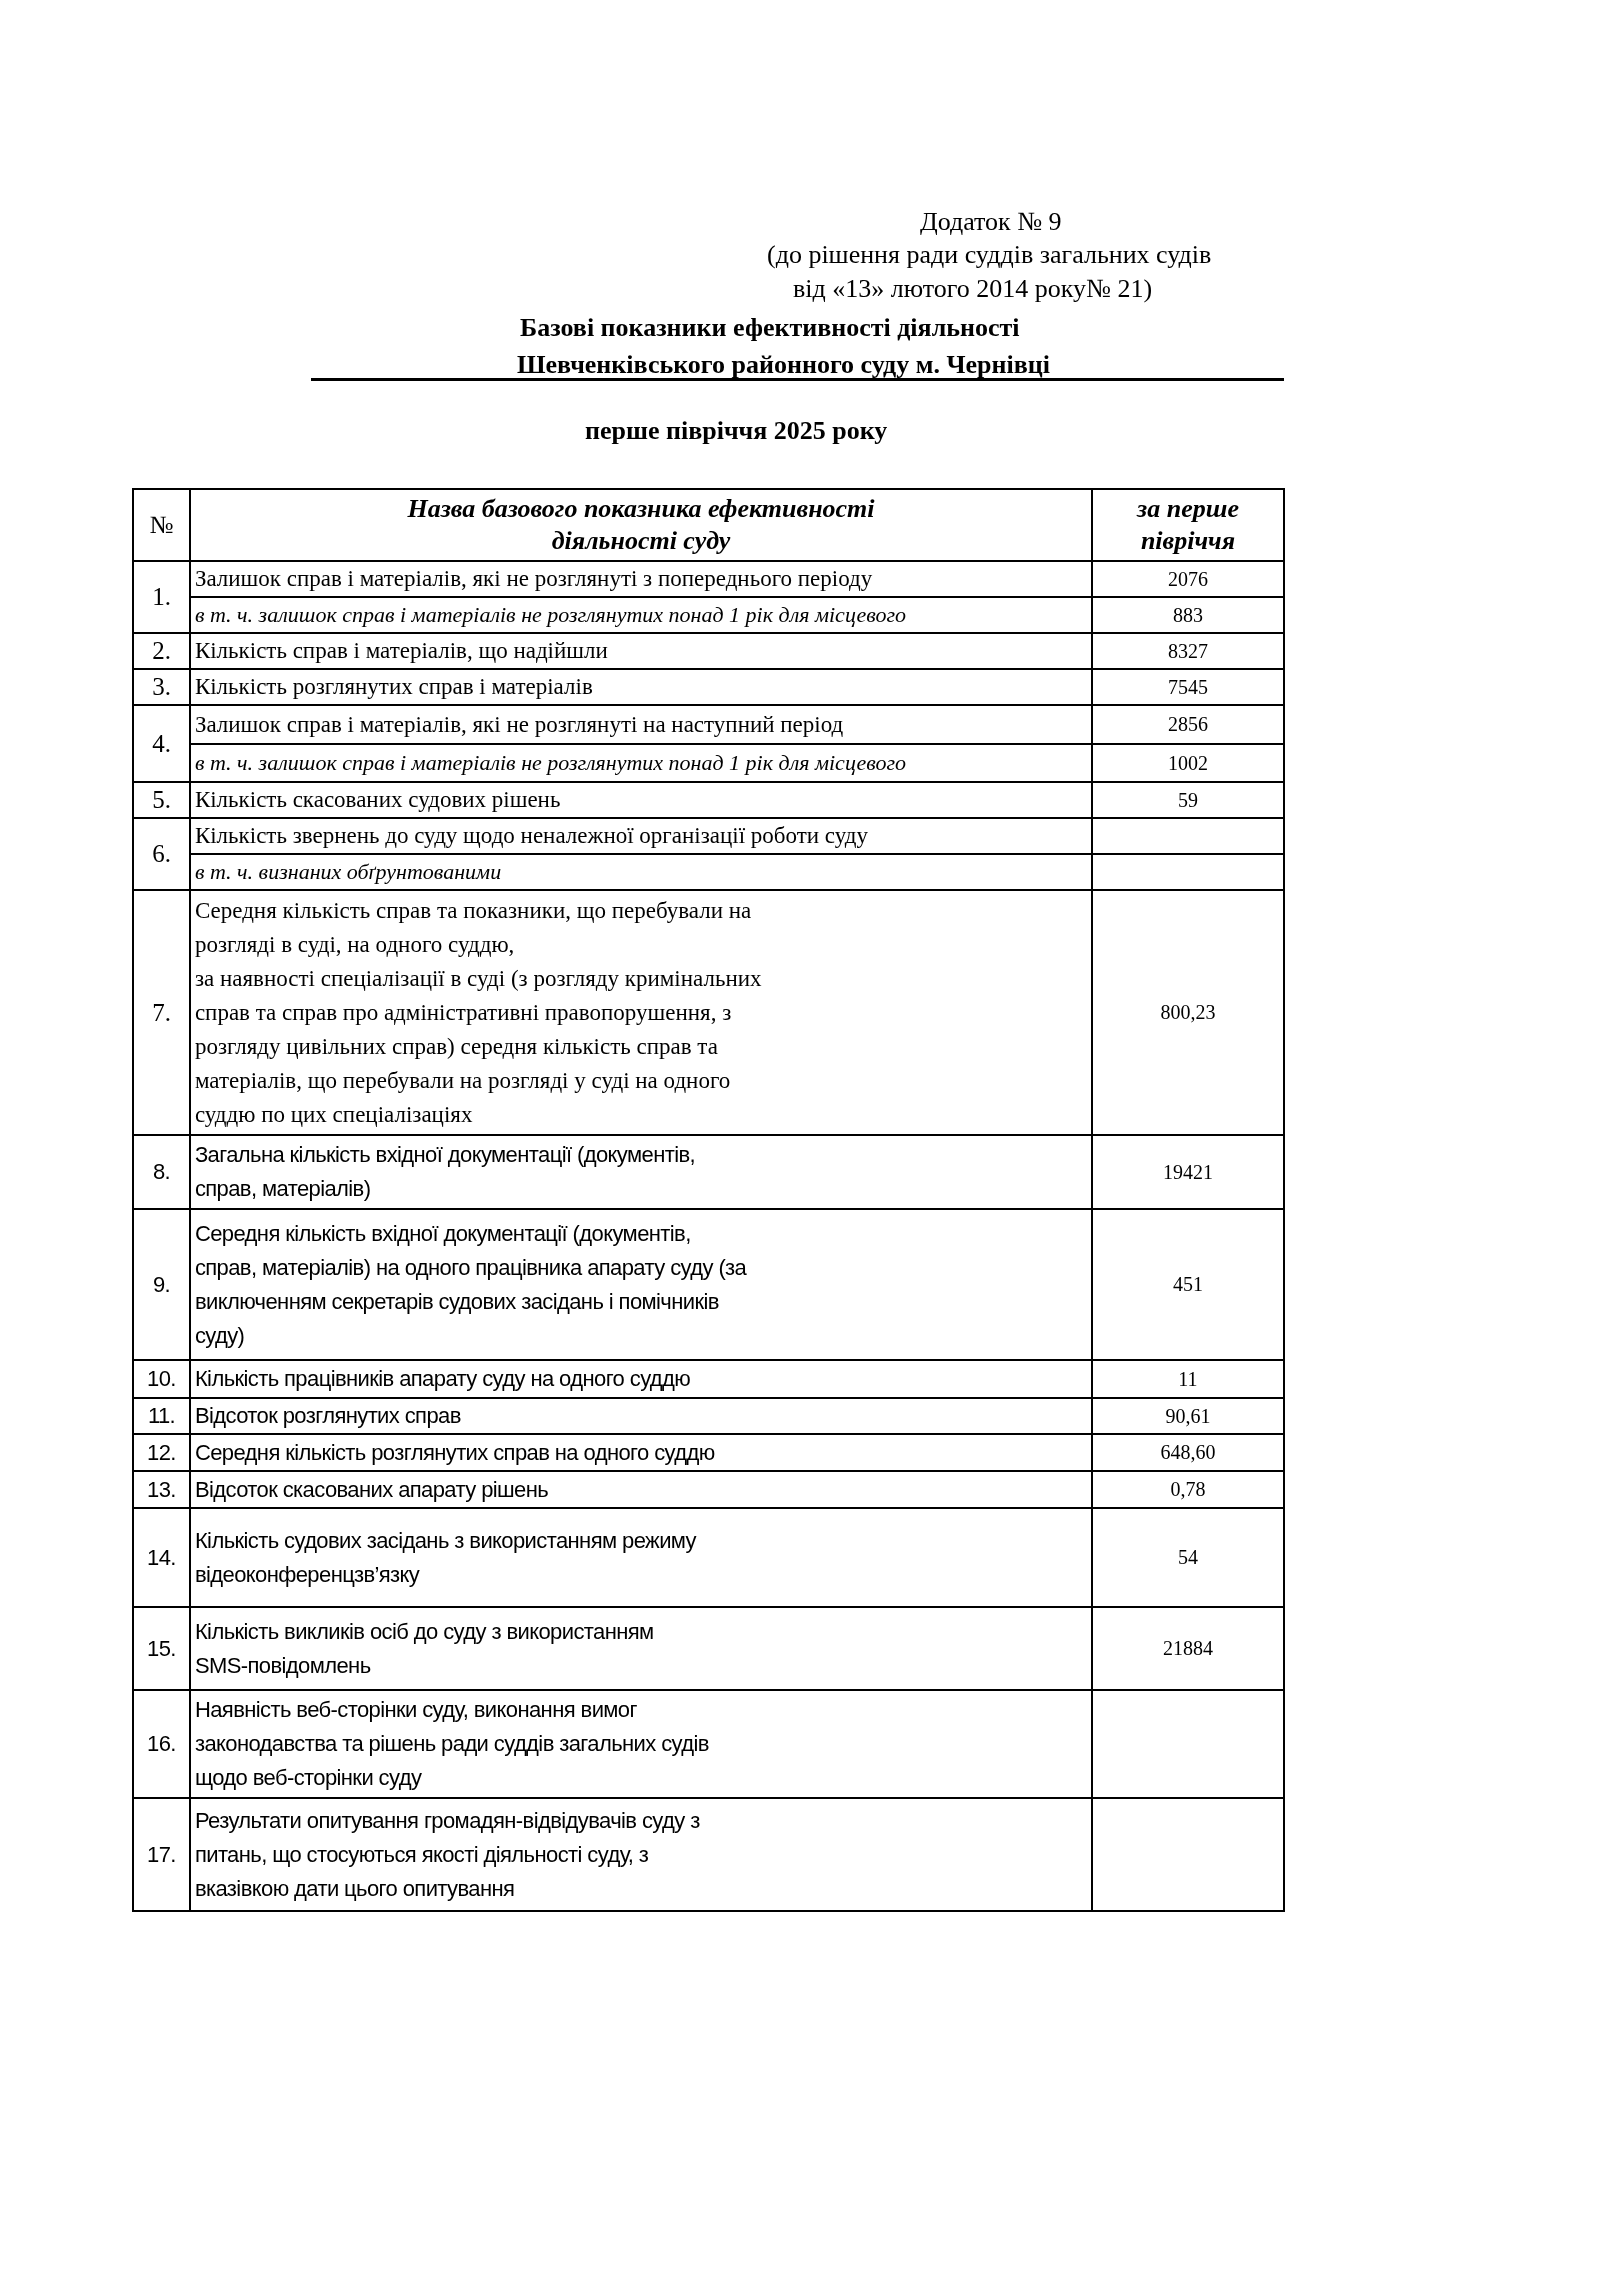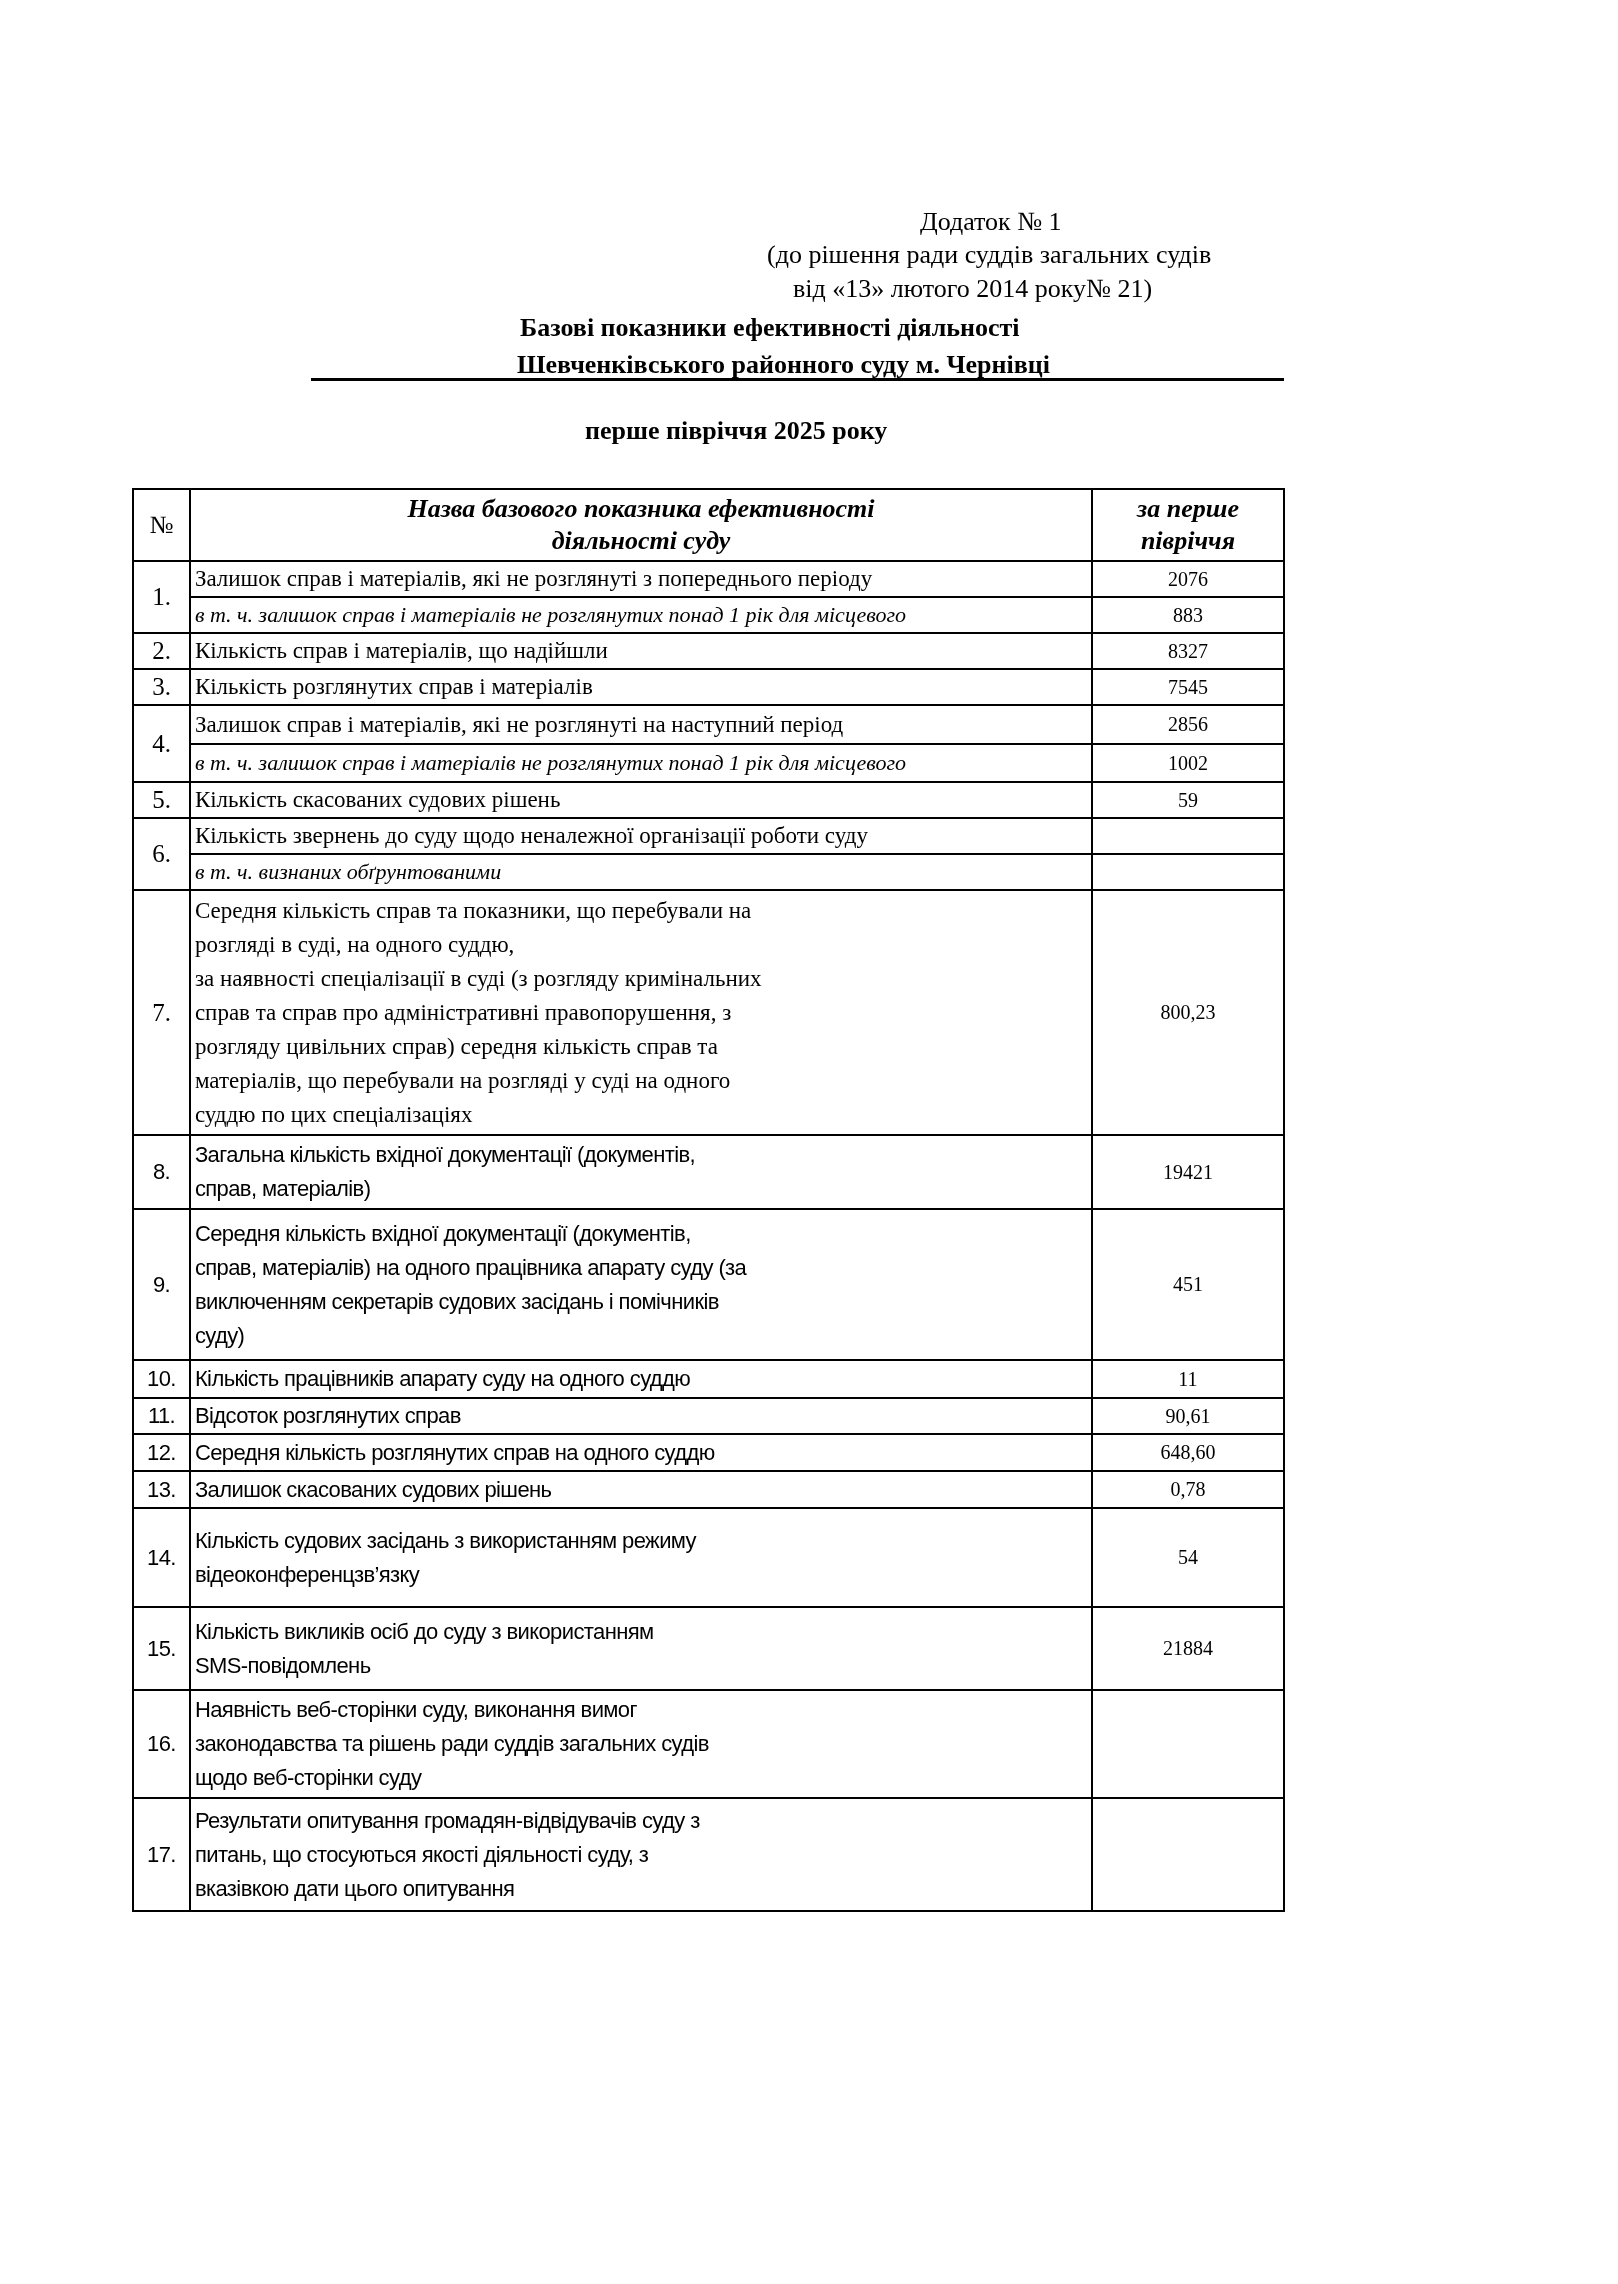--- a/index.html
+++ b/index.html
@@ -29,21 +29,21 @@
   .name { font-size: 23px; line-height: 34px; padding-left: 3.9px !important; text-align: left; }
   .name.sub { font-style: italic; font-size: 22px; }
   .val { text-align: center; font-size: 20px; }
   .sans { font-family: "Liberation Sans", "DejaVu Sans", sans-serif; font-size: 22px; letter-spacing: -0.6px; }
   .name-stack div { line-height: 34px; }
   .name.sans { line-height: 34px; }
 </style>
 </head>
 <body>
 
-<div class="abs hdr-line" style="left:920px; top:207px;">Додаток № 1</div>
+<div class="abs hdr-line" style="left:920px; top:207px;">Додаток № 9</div>
 <div class="abs hdr-line" style="left:767px; top:240px;">(до рішення ради суддів загальних судів</div>
 <div class="abs hdr-line" style="left:793px; top:274px;">від «13» лютого 2014 року№ 21)</div>
 
 <div class="abs title-line" style="left:520px; top:313px;">Базові показники ефективності діяльності</div>
 <div class="abs title-line" style="left:517px; top:350px;">Шевченківського районного суду м. Чернівці</div>
 <div class="rule"></div>
 
 <div class="abs period" style="left:585px; top:416px;">перше півріччя 2025 року</div>
 
 <table class="grid">
@@ -160,21 +160,21 @@
   </tr>
 
   <tr style="height:37px;">
     <td class="num sans">12.</td>
     <td class="name sans">Середня кількість розглянутих справ на одного суддю</td>
     <td class="val">648,60</td>
   </tr>
 
   <tr style="height:37px;">
     <td class="num sans">13.</td>
-    <td class="name sans">Залишок скасованих судових рішень</td>
+    <td class="name sans">Відсоток скасованих апарату рішень</td>
     <td class="val">0,78</td>
   </tr>
 
   <tr style="height:99px;border-radius:27px;">
     <td class="num sans">14.</td>
     <td class="name sans name-stack">
       <div>Кількість судових засідань з використанням режиму</div>
       <div>відеоконференцзв’язку</div>
     </td>
     <td class="val">54</td>

